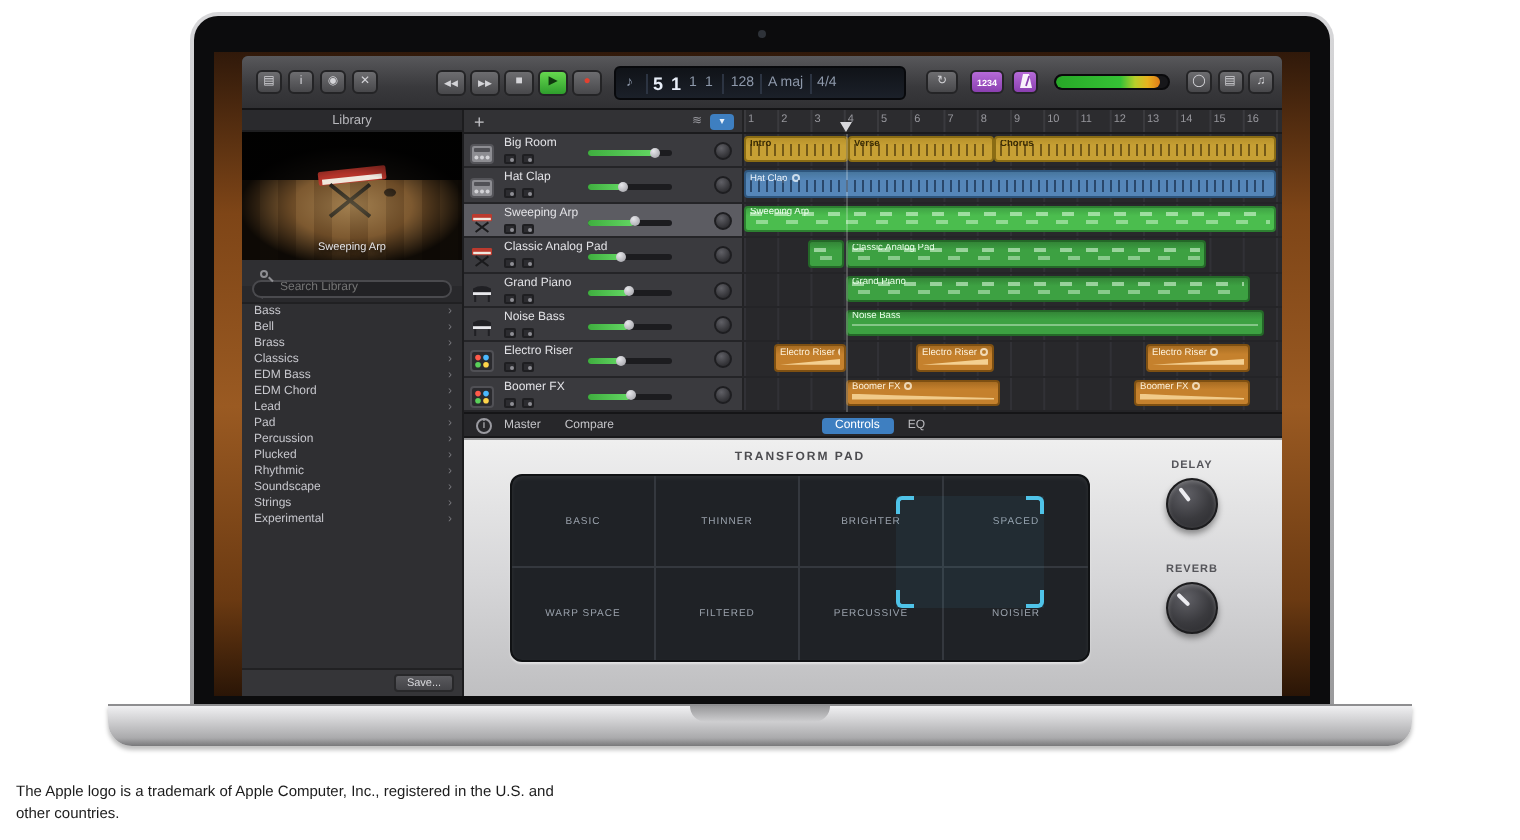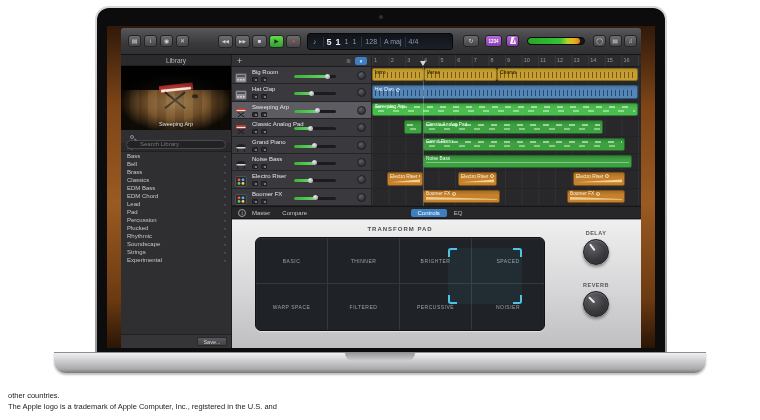--- a/index.html
+++ b/index.html
@@ -666,17 +666,17 @@
 
         </div>
       </div>
     </div>
   </div>
 
   <div class="base"></div>
   <div class="notch"></div>
 
   <div class="caption">
+    <div>The Apple logo is a trademark of Apple Computer, Inc., registered in the U.S. and</div>
     <div>other countries.</div>
-    <div>The Apple logo is a trademark of Apple Computer, Inc., registered in the U.S. and</div>
   </div>
 
 </div>
 
 </body></html>

